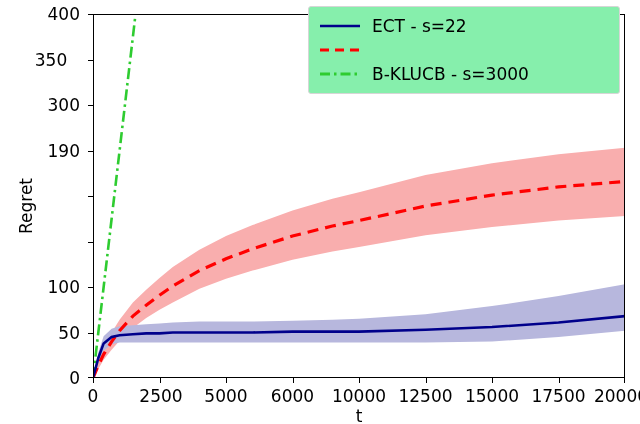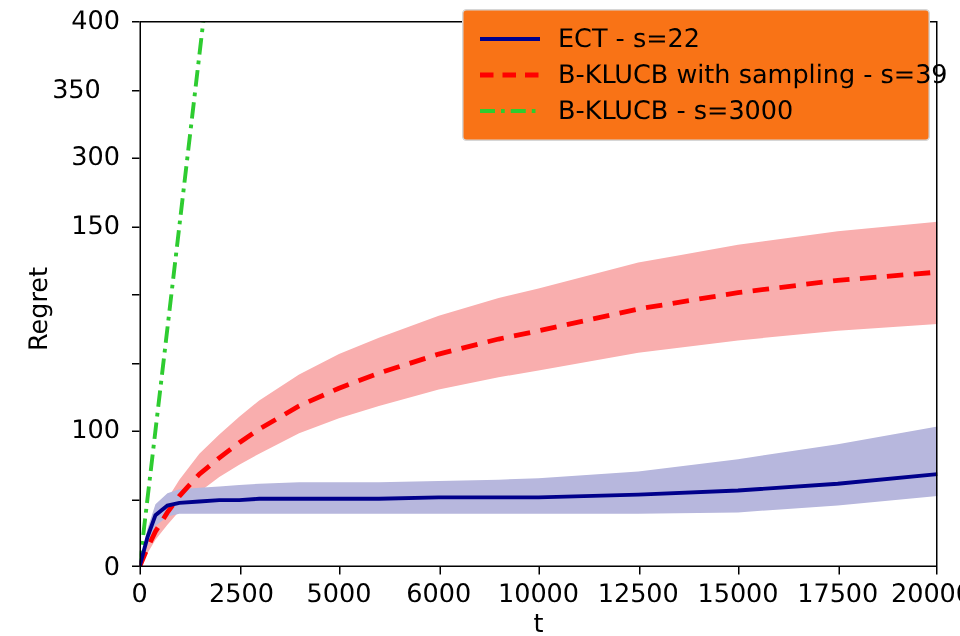--- a/index.html
+++ b/index.html
@@ -9,39 +9,40 @@
   #figure{position:relative;width:640px;height:424px;background:#ffffff;}
   #plot-area{position:absolute;}
   .frame{position:absolute;left:0;top:0;right:0;bottom:0;border:1.4px solid #000;box-sizing:border-box;}
   svg{display:block;}
   .tick-label{position:absolute;font-size:17px;color:#000;white-space:nowrap;}
   .xtick-label{transform:translateX(-50%);}
   .ytick-label{transform:translateY(-50%);text-align:right;}
   .axis-title{position:absolute;font-size:17px;color:#000;}
   #xlabel{transform:translateX(-50%);}
   #ylabel{transform-origin:center center;white-space:nowrap;}
-  #legend{position:absolute;background:#f97316;border:1px solid #d6d6d6;border-radius:3px;
+  #legend{position:absolute;background:#86efac;border:1px solid #d6d6d6;border-radius:3px;
           box-sizing:border-box;padding:7px 9px 7px 9px;}
   .legend-row{display:flex;align-items:center;height:24px;}
   .legend-sample{width:44px;height:18px;flex:0 0 44px;margin-right:10px;}
   .legend-text{font-size:17px;color:#000;white-space:nowrap;line-height:1;}
   .tick{position:absolute;background:#000;}
 </style>
 </head>
 <body>
 
 <div id="figure">
 
   <div class="axis-title" id="ylabel" style="left:-14px;top:196px;width:80px;text-align:center;transform:rotate(-90deg);">Regret</div>
 
   <div class="tick-label ytick-label" style="left:22px;top:14px;width:58px;">400</div>
   <div class="tick-label ytick-label" style="left:22px;top:59.5px;width:58px;text-align:center;">350</div>
   <div class="tick-label ytick-label" style="left:22px;top:105px;width:58px;text-align:right;">300</div>
-  <div class="tick-label ytick-label" style="left:22px;top:150.5px;width:58px;">150</div>
+  <div class="tick-label ytick-label" style="left:22px;top:150.5px;width:58px;">190</div>
   <div class="tick-label ytick-label" style="left:22px;top:287px;width:58px;">100</div>
+  <div class="tick-label ytick-label" style="left:22px;top:332.5px;width:58px;">50</div>
   <div class="tick-label ytick-label" style="left:22px;top:378px;width:58px;">0</div>
 
   <div class="tick-label xtick-label" style="left:93px;top:386px;">0</div>
   <div class="tick-label xtick-label" style="left:161px;top:386px;">2500</div>
   <div class="tick-label xtick-label" style="left:226px;top:386px;">5000</div>
   <div class="tick-label xtick-label" style="left:292.5px;top:386px;">6000</div>
   <div class="tick-label xtick-label" style="left:359px;top:386px;">10000</div>
   <div class="tick-label xtick-label" style="left:425.5px;top:386px;text-align:center;">12500</div>
   <div class="tick-label xtick-label" style="left:492px;top:386px;">15000</div>
   <div class="tick-label xtick-label" style="left:558.5px;top:386px;">17500</div>
@@ -91,21 +92,20 @@
     <div class="legend-row">
       <svg class="legend-sample" viewBox="0 0 44 18">
         <line x1="2" y1="9" x2="42" y2="9" stroke="#00008b" stroke-width="2.6"></line>
       </svg>
       <span class="legend-text">ECT - s=22</span>
     </div>
     <div class="legend-row">
       <svg class="legend-sample" viewBox="0 0 44 18">
         <line x1="2" y1="9" x2="42" y2="9" stroke="#ff0000" stroke-width="3.2" stroke-dasharray="9,6"></line>
       </svg>
-      <span class="legend-text">B-KLUCB with sampling - s=39</span>
     </div>
     <div class="legend-row">
       <svg class="legend-sample" viewBox="0 0 44 18">
         <line x1="2" y1="9" x2="42" y2="9" stroke="#2ecc30" stroke-width="2.8" stroke-dasharray="10,4,2.5,4"></line>
       </svg>
       <span class="legend-text">B-KLUCB - s=3000</span>
     </div>
   </div>
 
 </div>

